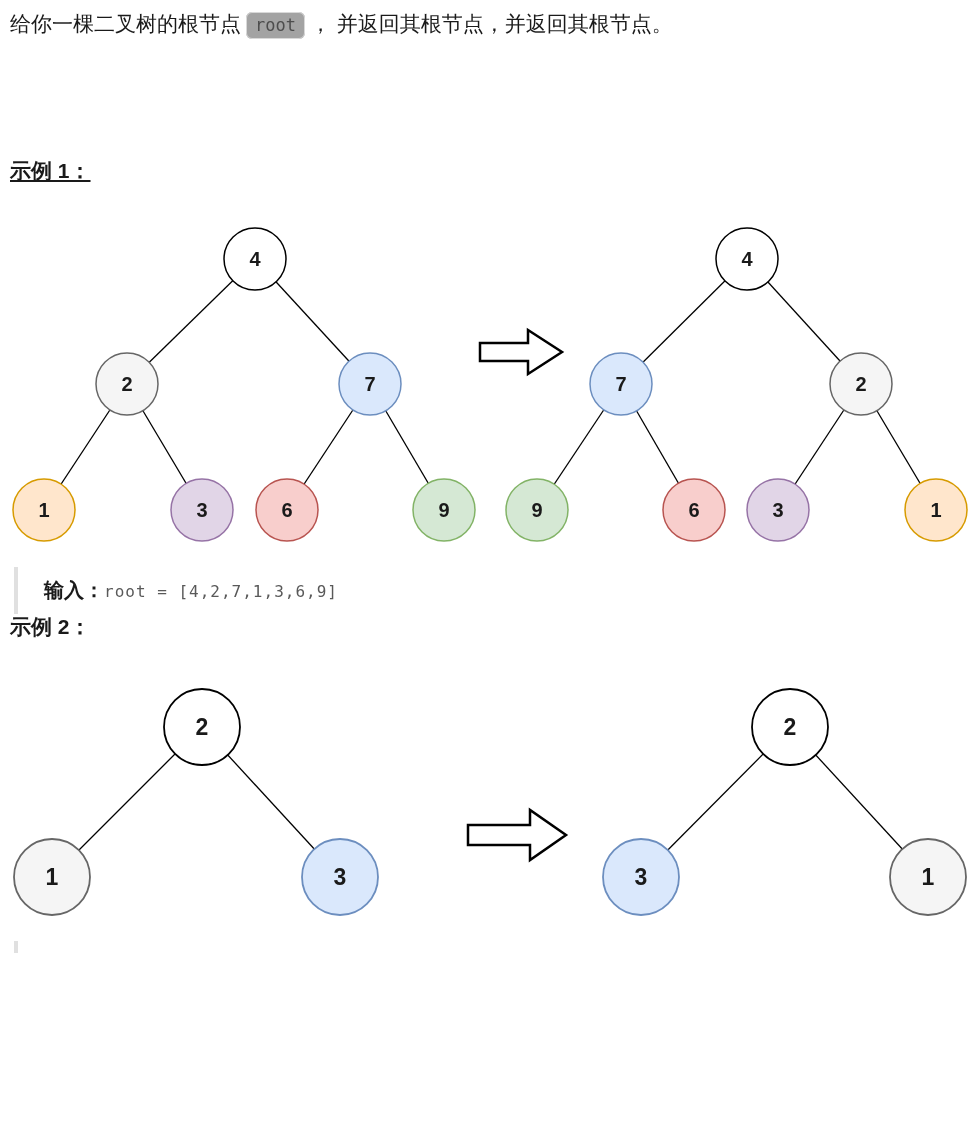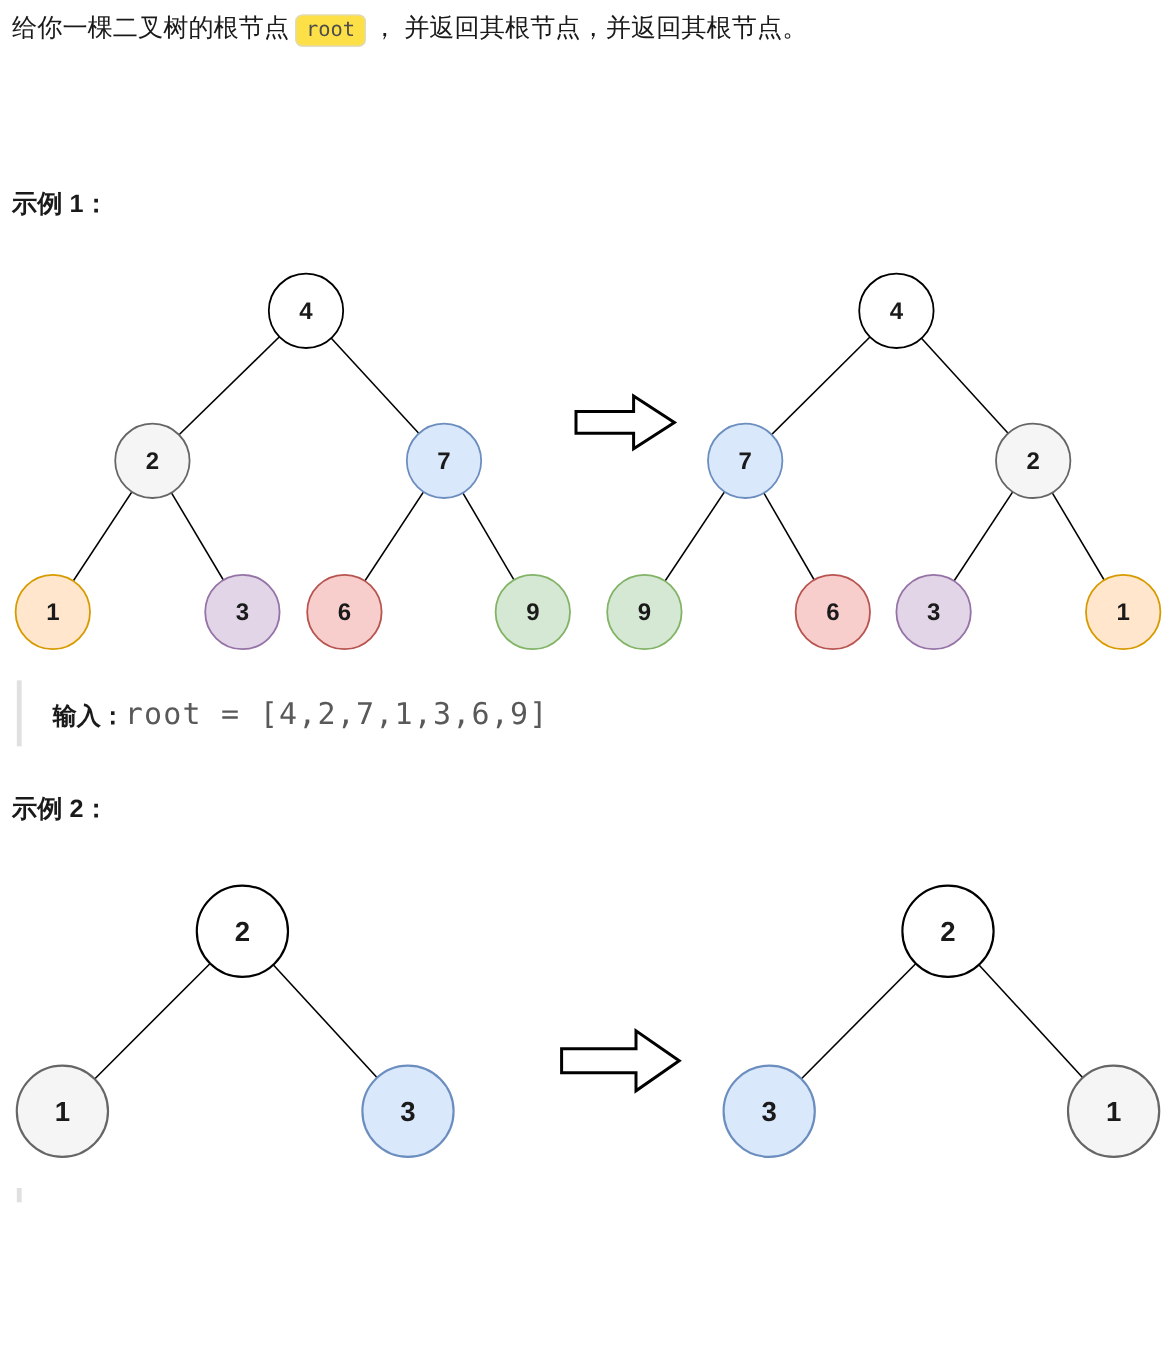--- a/index.html
+++ b/index.html
@@ -12,48 +12,48 @@
   }
   .page { padding: 6px 0 24px 0; }
   .desc {
     font-size: 21px;
     line-height: 1.5;
     margin: 2px 10px 0 10px;
   }
   .inline-code {
     font-family: "DejaVu Sans Mono", monospace;
     font-size: 17px;
-    background: #fde047;
+    background: #a3a3a3;
     border: 1px solid #d9d9d9;
     border-radius: 6px;
     padding: 2px 8px 3px 8px;
     color: #4d4d4d;
     margin: 0 5px;
     white-space: nowrap;
   }
   .example-label {
     font-size: 21px;
     font-weight: 700;
     margin: 0 10px;
     line-height: 1.2;
   }
-  .label-1 { margin-top: 118px; }
-  .label-2 { margin-top: 40px; }
+  .label-1 { margin-top: 118px; text-decoration: underline; }
+  .label-2 { }
   .diagram { display: block; margin-top: 42px; }
   .diagram-2 { margin-top: 48px; }
   .example-io {
     border-left: 4px solid #e0e0e0;
     margin: 22px 0 0 14px;
     padding: 6px 0 6px 26px;
   }
   .io-line { font-size: 20px; line-height: 1.75; }
   .io-label { font-weight: 700; color: #1a1a1a; text-align: center; }
   .io-value {
     font-family: "DejaVu Sans Mono", monospace;
-    font-size: 25px;
+    font-size: 16px;
     color: #595959;
     letter-spacing: 1px;
   }
   svg text {
     font-family: "Liberation Sans", sans-serif;
     font-weight: 700;
     text-anchor: middle;
     fill: #1a1a1a;
   }
   .t1 text { font-size: 20px; }

